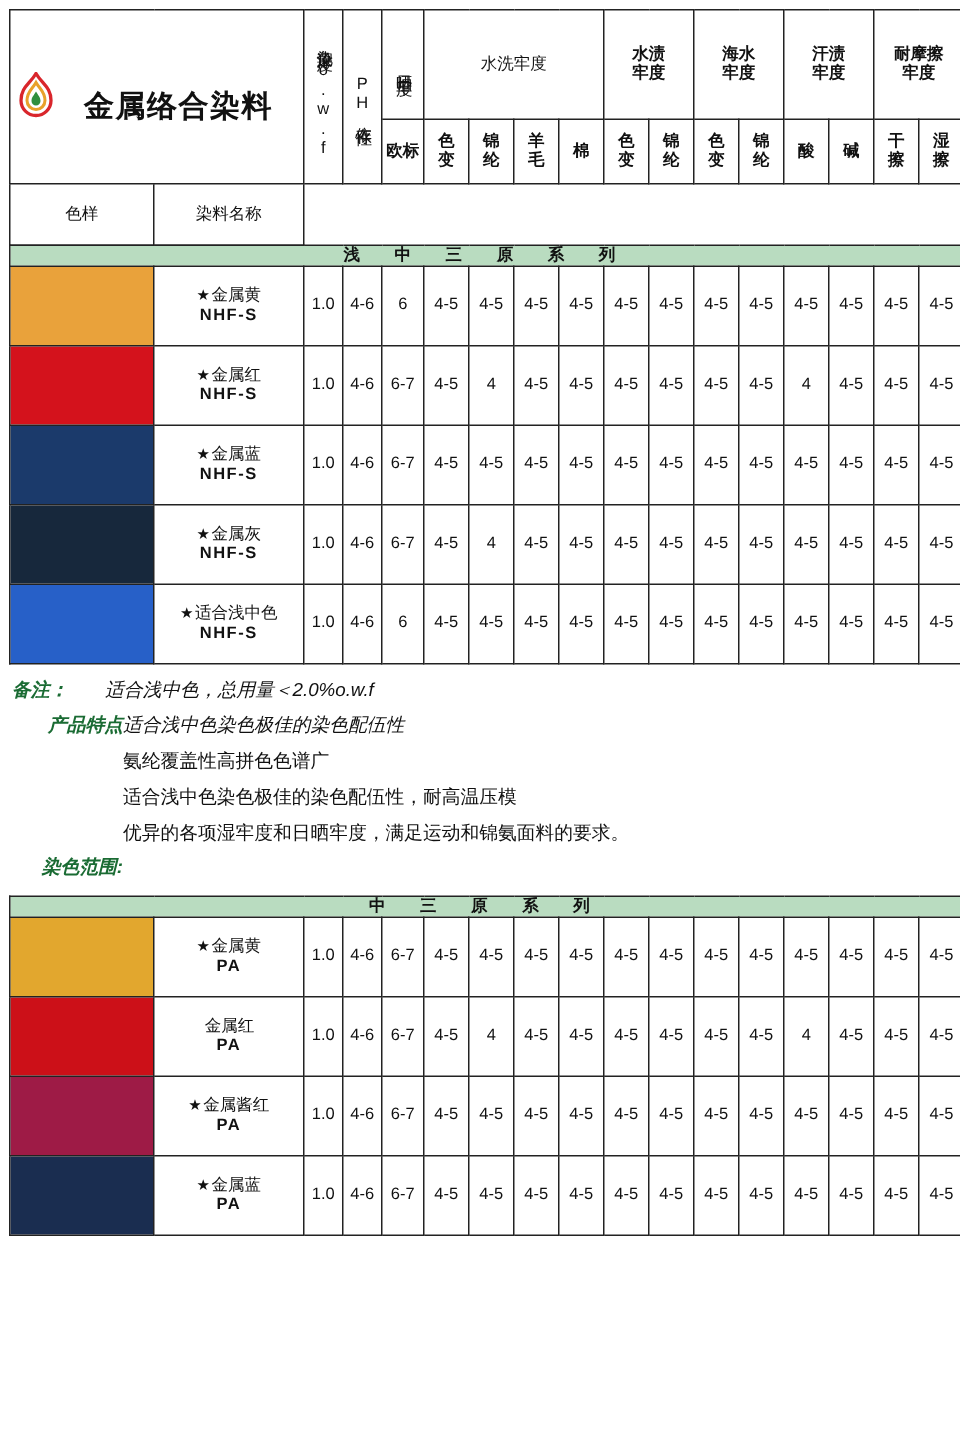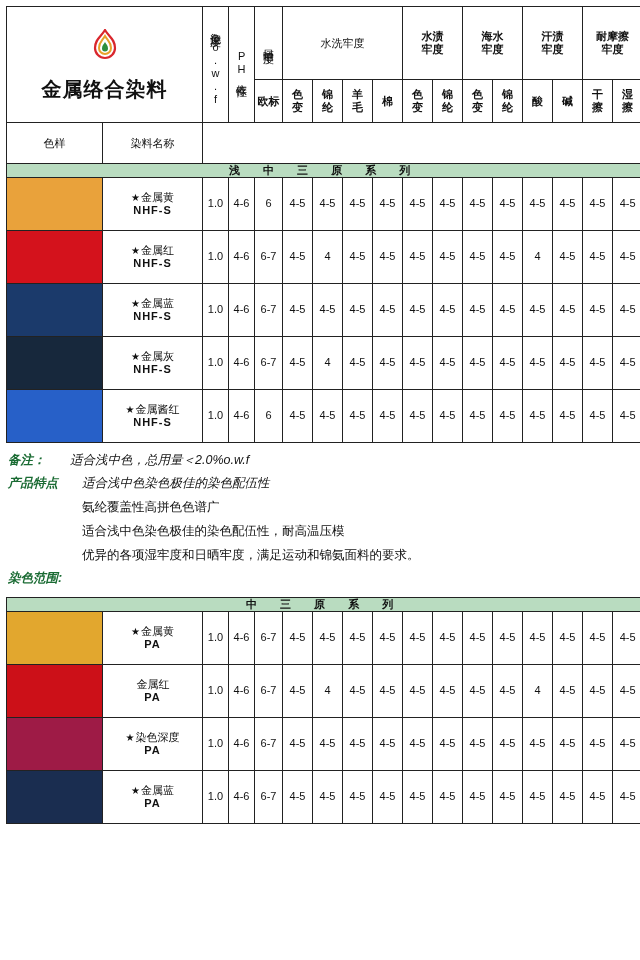--- a/index.html
+++ b/index.html
@@ -26,21 +26,21 @@
     font-size:11px;
     line-height:1.15;
   }
 
   
   .logo-cell{
     width:196px;
     padding:4px 6px;
     text-align:left;
   }
-  .logo-wrap{display:flex;align-items:center;gap:15px;flex-direction:column;}
+  .logo-wrap{display:flex;align-items:flex-end;gap:15px;}
   .logo-mark{width:34px;height:34px;flex:0 0 34px;}
   .logo-text{
     font-size:20px;font-weight:bold;letter-spacing:1px;color:#111;
     font-family:"DejaVu Sans","Liberation Sans",sans-serif;
   }
   .vert{
     writing-mode:vertical-rl;
     text-orientation:upright;
     letter-spacing:1px;
     font-size:11px;
@@ -87,21 +87,21 @@
   
   .notes{
     margin:6px 8px 0 8px;
     font-size:12.5px;
     line-height:1.9;
     color:#111;
   }
   .notes .lbl{color:#1a6b33;font-weight:bold;}
   .notes .row{display:flex;font-style:italic;}
   .notes .row .k{width:62px;flex:0 0 62px;}
-  .notes .row .k.wide{width:74px;flex:0 0 74px;}
+  .notes .row .k.wide{width:74px;flex:0 0 74px;text-align:right;}
   .notes .row .v{flex:1;}
   .notes .indent{padding-left:74px;}
 </style>
 </head>
 <body>
 
 <div class="page">
 
   <table class="main">
     <colgroup>
@@ -301,21 +301,21 @@
       <td>4-5</td>
       <td>4-5</td>
       <td>4-5</td>
     </tr>
 
     <tr class="data-row">
       <td class="swatch-cell">
         <span class="swatch" style="background:#2760c8"></span>
       </td>
       <td class="name-cell">
-        <div class="nm1"><span class="star">★</span><span>金属酱红</span></div>
+        <div class="nm1"><span class="star">★</span><span>适合浅中色</span></div>
         <div class="nm2">NHF-S</div>
       </td>
       <td>1.0</td>
       <td>4-6</td>
       <td>6</td>
       <td>4-5</td>
       <td>4-5</td>
       <td>4-5</td>
       <td>4-5</td>
       <td>4-5</td>
@@ -420,21 +420,21 @@
       <td>4-5</td>
       <td>4-5</td>
       <td>4-5</td>
     </tr>
 
     <tr class="data-row">
       <td class="swatch-cell">
         <span class="swatch" style="background:#9e1b46"></span>
       </td>
       <td class="name-cell">
-        <div class="nm1"><span class="star">★</span><span>染色深度</span></div>
+        <div class="nm1"><span class="star">★</span><span>金属酱红</span></div>
         <div class="nm2">PA</div>
       </td>
       <td>1.0</td>
       <td>4-6</td>
       <td>6-7</td>
       <td>4-5</td>
       <td>4-5</td>
       <td>4-5</td>
       <td>4-5</td>
       <td>4-5</td>

